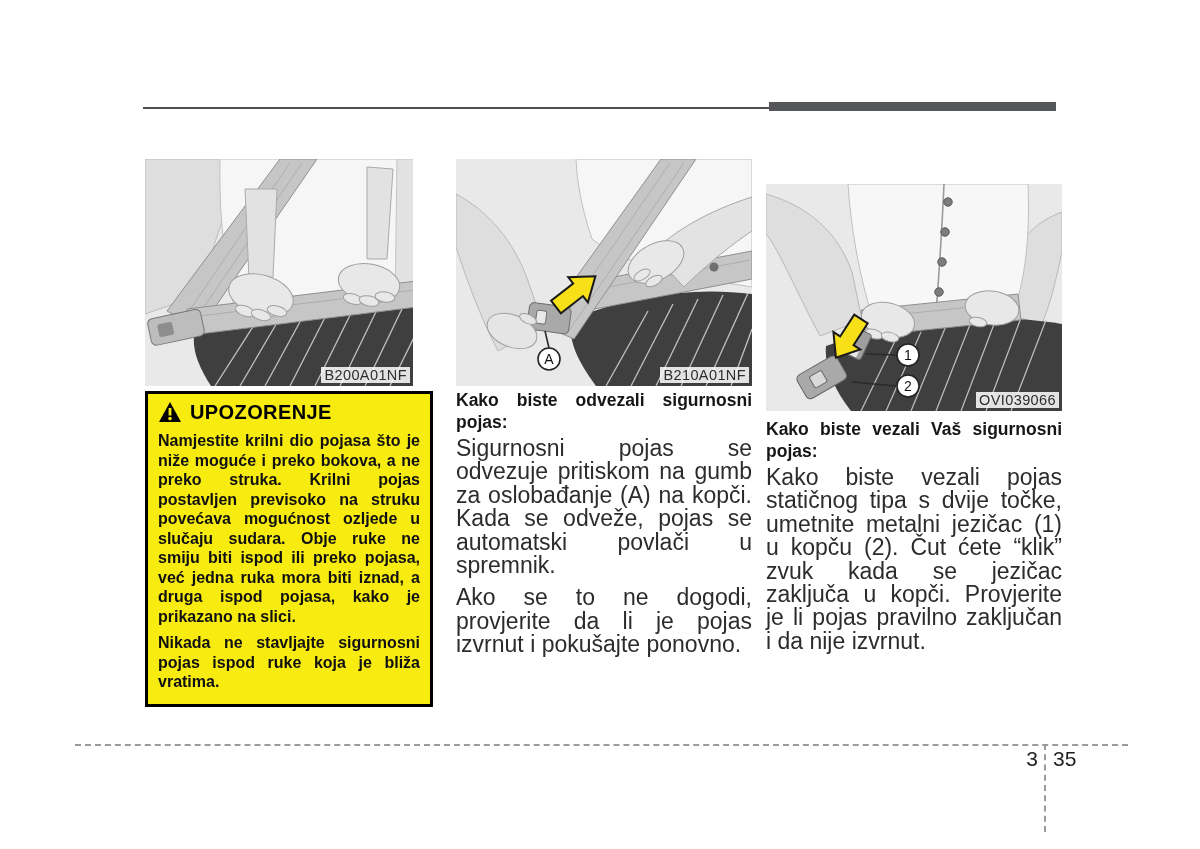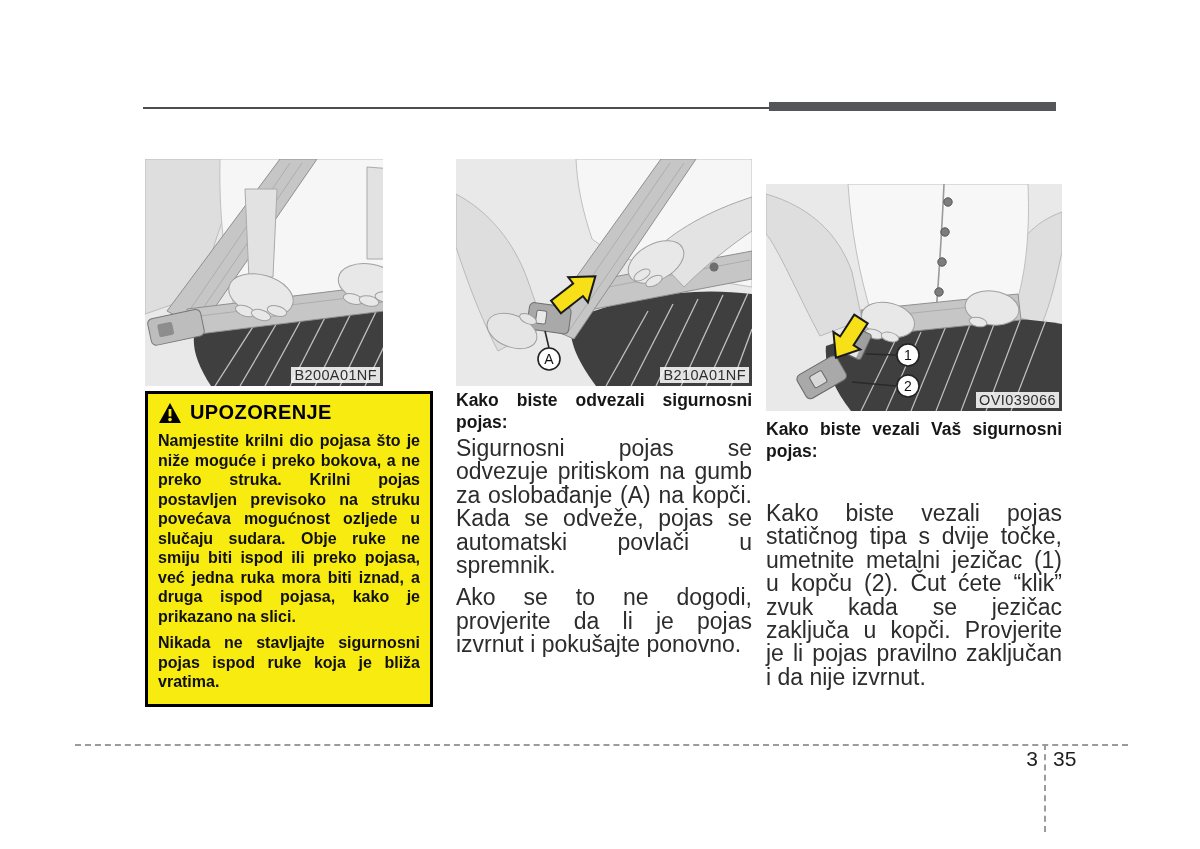--- a/index.html
+++ b/index.html
@@ -6,49 +6,49 @@
   .page{position:relative;width:1200px;height:849px;background:#ffffff;overflow:hidden;
         font-family:"Liberation Sans", sans-serif;}
 
   
   .h-title{position:absolute;right:144px;top:76px;font-size:22px;color:#55565a;letter-spacing:.2px;}
   .rule-thin{position:absolute;left:143px;top:107px;width:913px;height:2px;background:#4c4d4f;}
   .rule-thick{position:absolute;left:769px;top:102px;width:287px;height:9px;background:#55565a;}
 
   
   .illus{position:absolute;height:227px;background:#eaeaea;overflow:hidden;}
-  #img1{left:145px;top:159px;width:238px;}
+  #img1{left:145px;top:159px;width:268px;}
   #img2{left:456px;top:159px;width:296px;}
   #img3{left:766px;top:184px;width:296px;}
   .illus svg{display:block;}
   .img-label{position:absolute;right:3px;bottom:3px;font-size:14.5px;color:#2e2e2e;
              background:rgba(250,250,250,.88);padding:0 3px;letter-spacing:.4px;}
   .callout{position:absolute;width:22px;height:22px;line-height:22px;text-align:center;
            font-size:14px;color:#111;}
 
   
   .warning-box{position:absolute;left:145px;top:391px;width:288px;box-sizing:border-box;
                border:3px solid #000;background:#f7eb10;padding:7px 10px 12px;}
-  .warning-head{display:flex;align-items:flex-end;gap:8px;font-weight:bold;font-size:20px;
+  .warning-head{display:flex;align-items:flex-start;gap:8px;font-weight:bold;font-size:20px;
                 color:#000;letter-spacing:.4px;}
   .warning-head svg{flex:0 0 auto;}
   .warning-box p{margin:7px 0 0;font-weight:bold;font-size:16px;line-height:19.5px;
                  text-align:justify;color:#101010;}
 
   
   .intro-head{position:absolute;left:766px;top:146px;width:296px;font-size:18.5px;
               font-weight:bold;font-style:italic;color:#4b4c4e;}
   .body-head{position:absolute;font-size:17.5px;font-weight:bold;color:#161616;
              line-height:21.5px;text-align:justify;}
   #h2-col2{left:456px;top:390px;width:296px;}
   #h2-col3{left:766px;top:419px;width:296px;}
   .body-text{position:absolute;font-size:23px;line-height:23.4px;color:#2c2c2c;
              text-align:justify;}
   #p-col2{left:456px;top:437px;width:296px;}
-  #p-col3{left:766px;top:466px;width:296px;margin-top:36px;}
+  #p-col3{left:766px;top:466px;width:296px;}
   .body-text p{margin:0 0 9px;}
 
   
   .foot-dash{position:absolute;left:75px;top:744px;width:1053px;border-top:2px dashed #9b9b9b;}
   .foot-vdash{position:absolute;left:1044px;top:744px;height:88px;border-left:2px dashed #9b9b9b;}
   .foot-ch{position:absolute;left:1006px;top:747px;width:32px;text-align:right;
            font-size:21px;color:#1e1e1e;}
   .foot-pg{position:absolute;left:1053px;top:747px;font-size:21px;color:#1e1e1e;}
 </style>
 </head>

